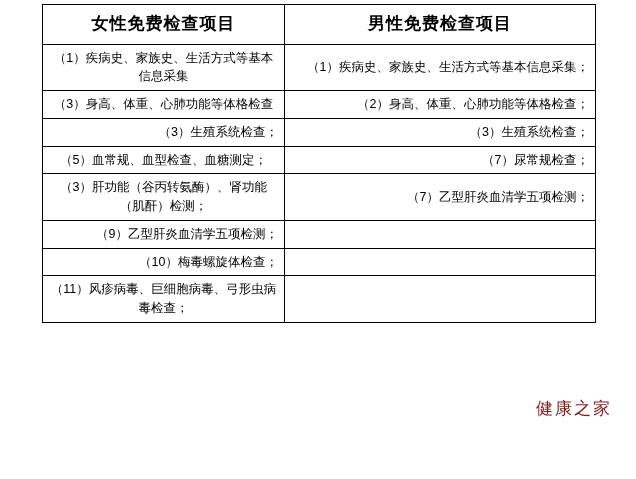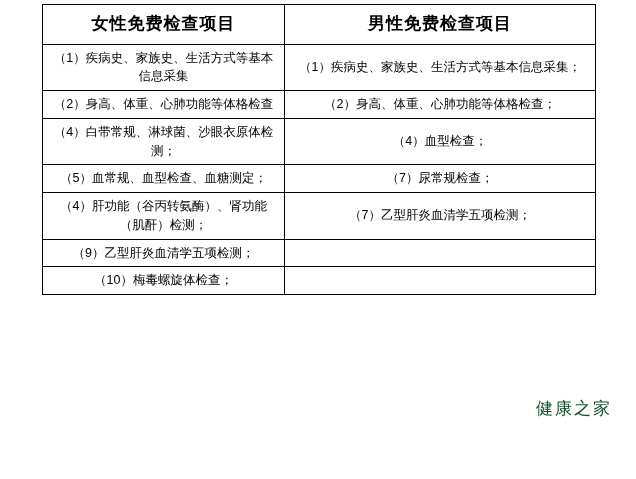--- a/index.html
+++ b/index.html
@@ -48,29 +48,29 @@
     font-family: "Liberation Sans", sans-serif;
   }
   table.exam-table th {
     font-size: 17px;
     font-weight: bold;
     text-align: center;
     padding: 6px 4px 7px 4px;
     letter-spacing: 1px;
   }
   .cell-left { text-align: center; }
-  .cell-center { text-align: center; margin-top: 28px; }
+  .cell-center { text-align: right; margin-top: 28px; }
   .blank-cell { border-left: 1px solid #000; border-right: 1px solid #000; border-top: none; border-bottom: none; }
 
   .watermark {
     position: absolute;
     right: 24px;
     bottom: 28px;
     font-size: 17px;
-    color: #14532d;
+    color: #7f1d1d;
     letter-spacing: 2px;
     font-family: "Liberation Sans", sans-serif;
     user-select: none;
   }
 </style>
 </head>
 <body>
 
 <div class="page">
 
@@ -85,41 +85,45 @@
           <th>女性免费检查项目</th>
           <th>男性免费检查项目</th>
         </tr>
       </thead>
       <tbody>
         <tr>
           <td class="cell-left">（1）疾病史、家族史、生活方式等基本信息采集</td>
           <td class="cell-center">（1）疾病史、家族史、生活方式等基本信息采集；</td>
         </tr>
         <tr>
-          <td class="cell-left">（2）身高、体重、心肺功能等体格检查</td>
+          <td class="cell-left">（3）身高、体重、心肺功能等体格检查</td>
           <td class="cell-center">（2）身高、体重、心肺功能等体格检查；</td>
         </tr>
         <tr>
-          <td class="cell-left">（4）白带常规、淋球菌、沙眼衣原体检测；</td>
-          <td class="cell-center">（4）血型检查；</td>
+          <td class="cell-center">（3）生殖系统检查；</td>
+          <td class="cell-center">（3）生殖系统检查；</td>
         </tr>
         <tr>
           <td class="cell-left">（5）血常规、血型检查、血糖测定；</td>
           <td class="cell-center">（7）尿常规检查；</td>
         </tr>
         <tr>
-          <td class="cell-left">（4）肝功能（谷丙转氨酶）、肾功能（肌酐）检测；</td>
+          <td class="cell-left">（3）肝功能（谷丙转氨酶）、肾功能（肌酐）检测；</td>
           <td class="cell-center">（7）乙型肝炎血清学五项检测；</td>
         </tr>
         <tr>
           <td class="cell-center">（9）乙型肝炎血清学五项检测；</td>
           <td class="blank-cell"></td>
         </tr>
         <tr>
           <td class="cell-center">（10）梅毒螺旋体检查；</td>
+          <td class="blank-cell"></td>
+        </tr>
+        <tr>
+          <td class="cell-left">（11）风疹病毒、巨细胞病毒、弓形虫病毒检查；</td>
           <td class="blank-cell"></td>
         </tr>
       </tbody>
     </table>
   </div>
 
   <div class="watermark">健康之家</div>
 
 </div>
 

